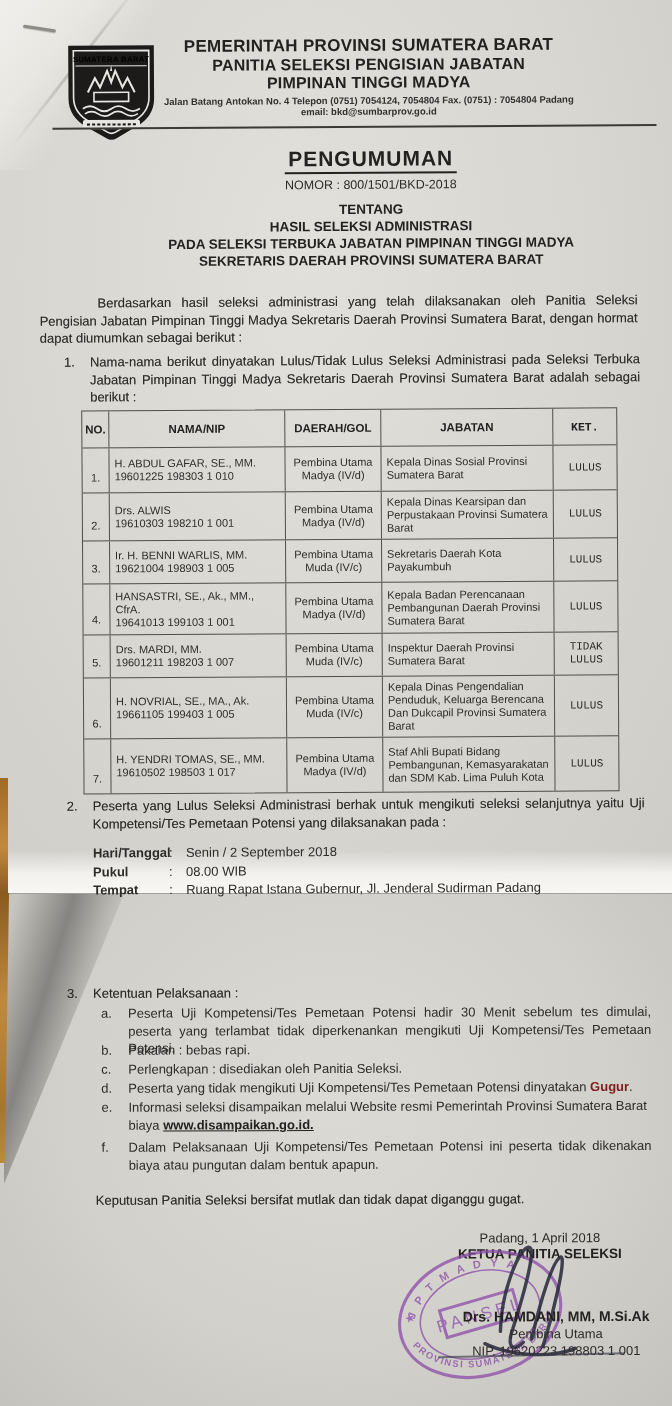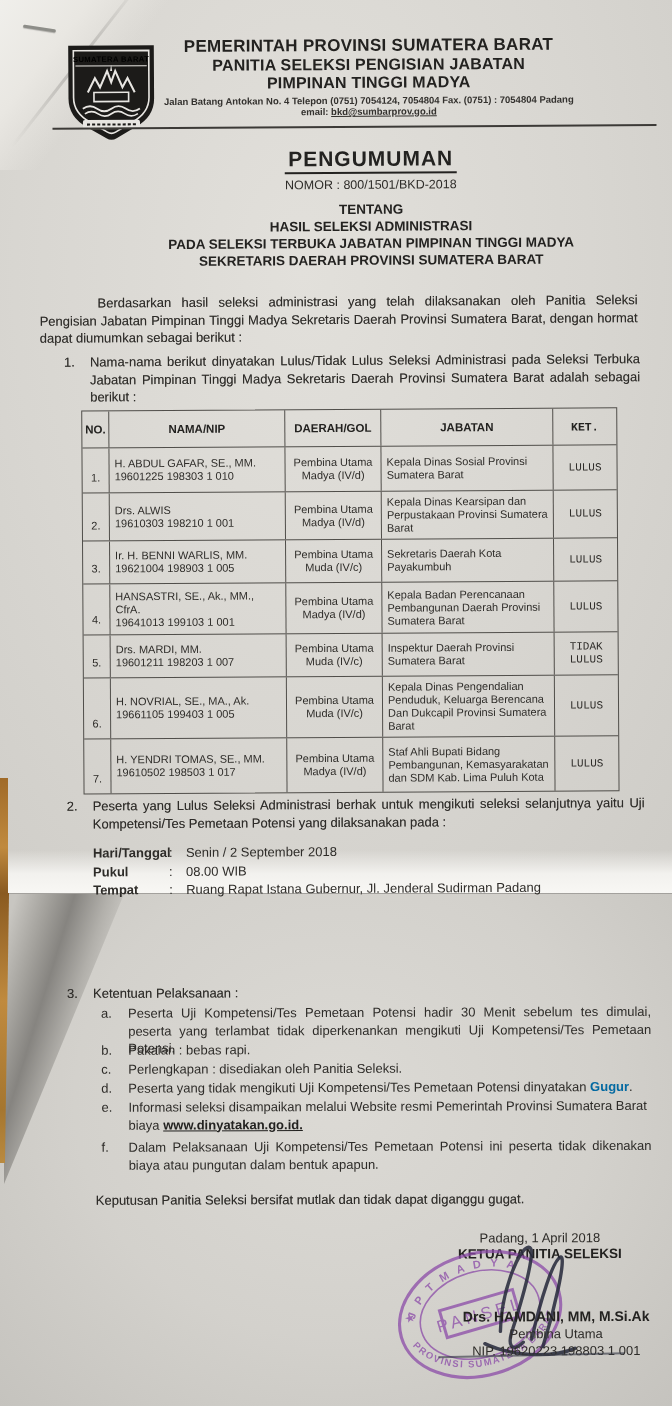--- a/index.html
+++ b/index.html
@@ -28,30 +28,30 @@
     clip-path:polygon(0 0,100% 0,0 100%);}
   .wood1{position:absolute;left:0;top:778px;width:8px;height:115px;
     background:linear-gradient(180deg,#a06a28,#c08a3e 60%,#8a5a20);}
   .wood2{position:absolute;left:0;top:893px;width:9px;height:270px;
     background:linear-gradient(180deg,#8a5a20,#c08a3e 40%,#a5762f 80%,#b98a40);
     clip-path:polygon(0 0,100% 0,55% 100%,0 100%);}
   
   .abs{position:absolute;}
   .jt{text-align:justify;}
   .body-text{font-size:13px;line-height:17.5px;text-shadow:0 0 .4px rgba(62,60,56,.55);}
-  .bold{font-weight:bold;color:#0369a1;}
+  .bold{font-weight:bold;color:#7f1d1d;}
   #page1-content{position:absolute;inset:0;transform:rotate(-.35deg);}
   #page2-content{position:absolute;inset:0;transform:rotate(-.2deg);}
   
   .lh-block{left:90px;top:36px;width:565px;text-align:center;color:#232220;}
   .lh1{font-size:17px;font-weight:bold;letter-spacing:.3px;}
   .lh2,.lh3{font-size:16px;font-weight:bold;letter-spacing:.2px;}
   .lh-addr{font-size:9.5px;font-weight:bold;margin-top:3px;color:#33312e;}
   .lh-mail{font-size:9.5px;font-weight:bold;color:#33312e;}
-  .lh-mail .u{text-decoration:underline;}
+  .lh-mail .u{}
   .lh-rule{left:56px;top:126px;width:604px;height:2px;background:#3c3a37;}
   .logo{left:64px;top:38px;width:102px;height:106px;}
   
   .titleblock{left:76px;top:147px;width:596px;text-align:center;color:#232220;}
   .t-main{font-size:21px;font-weight:bold;letter-spacing:1px;display:inline-block;
     border-bottom:2.5px solid #232220;padding:0 3px 1px 3px;}
   .t-num{font-size:12.5px;margin-top:4px;color:#2e2c29;}
   .tentangblock{left:76px;top:201px;width:596px;text-align:center;font-weight:bold;
     font-size:13.5px;line-height:17px;color:#232220;}
   
@@ -298,21 +298,21 @@
       <span class="pt">Perlengkapan : disediakan oleh Panitia Seleksi.</span>
     </div>
     <div class="abs prov" style="left:100px;top:1079px;width:550px;">
       <span class="pl">d.</span>
       <span class="pt"><span>Peserta yang tidak mengikuti Uji Kompetensi/Tes Pemetaan Potensi dinyatakan </span><span class="bold">Gugur</span><span>.</span></span>
     </div>
     <div class="abs prov" style="left:100px;top:1098px;width:550px;">
       <span class="pl">e.</span>
       <span class="pt">
         <span style="display:block;text-align:justify;">Informasi seleksi disampaikan melalui Website resmi Pemerintah Provinsi Sumatera Barat</span>
-        <span style="display:block;"><span>biaya </span><span class="lk">www.dinyatakan.go.id.</span></span>
+        <span style="display:block;"><span>biaya </span><span class="lk">www.disampaikan.go.id.</span></span>
       </span>
     </div>
     <div class="abs prov" style="left:100px;top:1138px;width:550px;">
       <span class="pl">f.</span>
       <span class="pt jt">Dalam Pelaksanaan Uji Kompetensi/Tes Pemetaan Potensi ini peserta tidak dikenakan biaya atau pungutan dalam bentuk apapun.</span>
     </div>
 
     <div class="abs body-text" style="left:94px;top:1191px;width:540px;">Keputusan Panitia Seleksi bersifat mutlak dan tidak dapat diganggu gugat.</div>
 
     <div class="abs sig-top">

